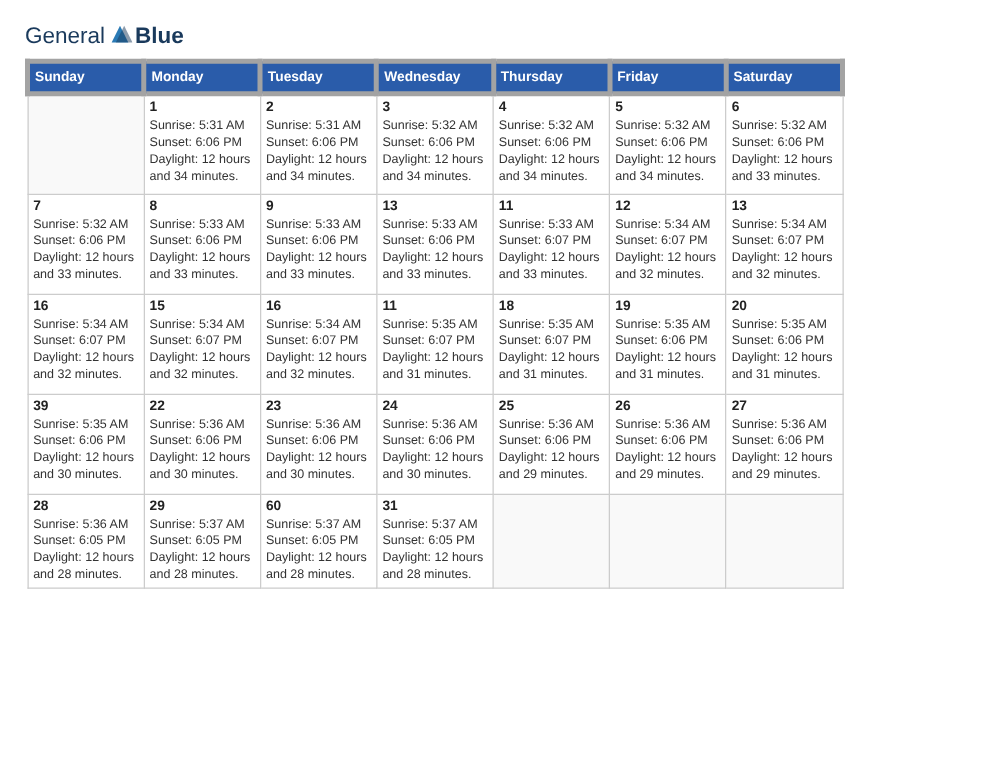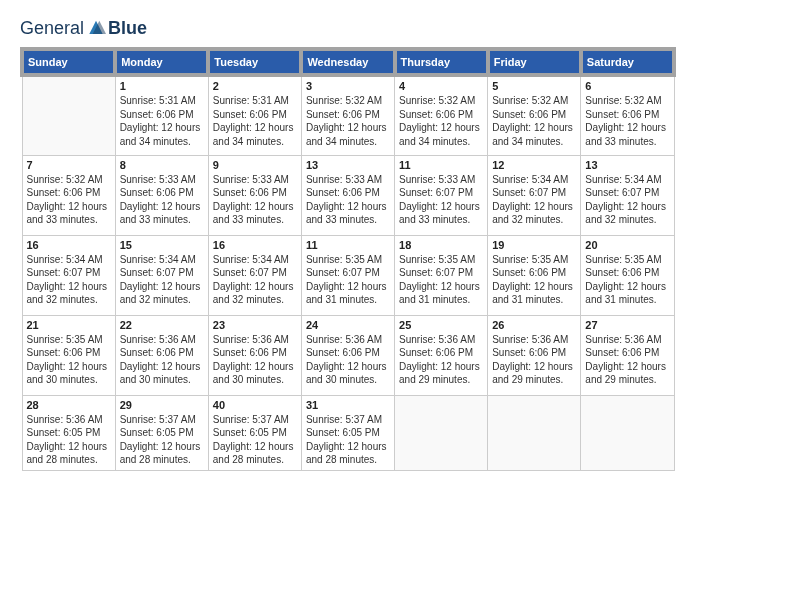--- a/index.html
+++ b/index.html
@@ -268,21 +268,21 @@
           <td>
             <span class="day-number">20</span>
             <div class="day-detail" style="white-space: pre-line;">Sunrise: 5:35 AM
 Sunset: 6:06 PM
 Daylight: 12 hours
 and 31 minutes.</div>
           </td>
         </tr>
         <tr class="week-row">
           <td>
-            <span class="day-number">21</span>
+            <span class="day-number">39</span>
             <div class="day-detail" style="white-space: pre-line;">Sunrise: 5:35 AM
 Sunset: 6:06 PM
 Daylight: 12 hours
 and 30 minutes.</div>
           </td>
           <td>
             <span class="day-number">22</span>
             <div class="day-detail" style="white-space: pre-line;">Sunrise: 5:36 AM
 Sunset: 6:06 PM
 Daylight: 12 hours
@@ -333,21 +333,21 @@
 and 28 minutes.</div>
           </td>
           <td>
             <span class="day-number">29</span>
             <div class="day-detail" style="white-space: pre-line;">Sunrise: 5:37 AM
 Sunset: 6:05 PM
 Daylight: 12 hours
 and 28 minutes.</div>
           </td>
           <td>
-            <span class="day-number">40</span>
+            <span class="day-number">60</span>
             <div class="day-detail" style="white-space: pre-line;">Sunrise: 5:37 AM
 Sunset: 6:05 PM
 Daylight: 12 hours
 and 28 minutes.</div>
           </td>
           <td>
             <span class="day-number">31</span>
             <div class="day-detail" style="white-space: pre-line;">Sunrise: 5:37 AM
 Sunset: 6:05 PM
 Daylight: 12 hours

